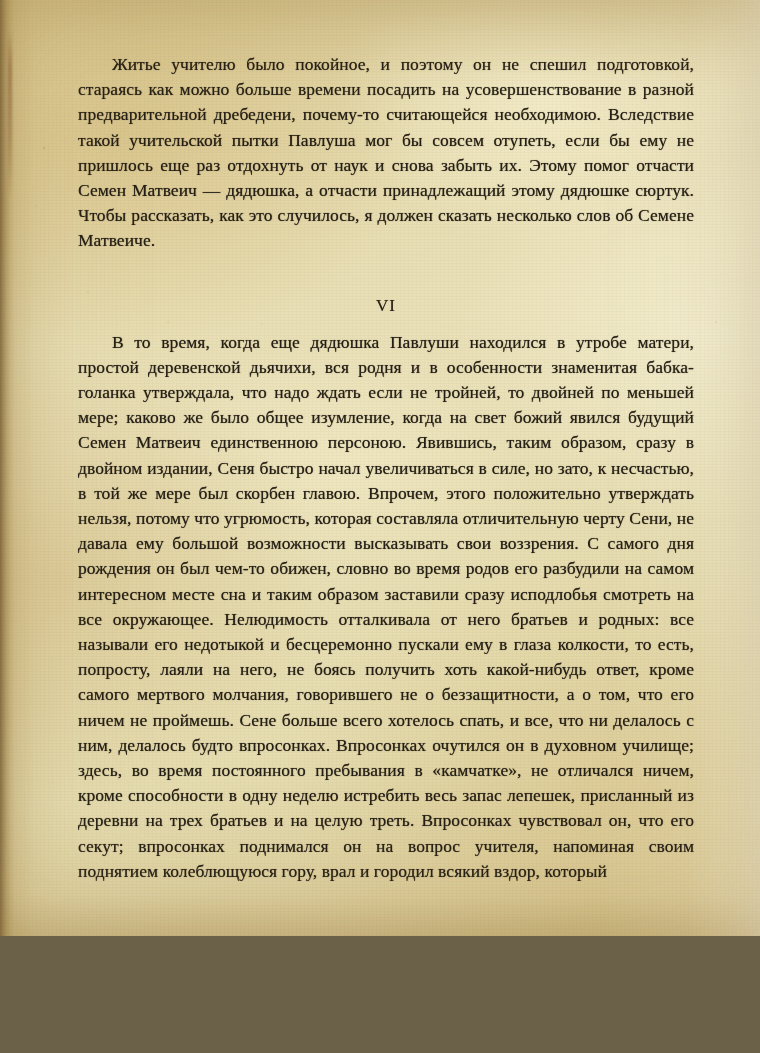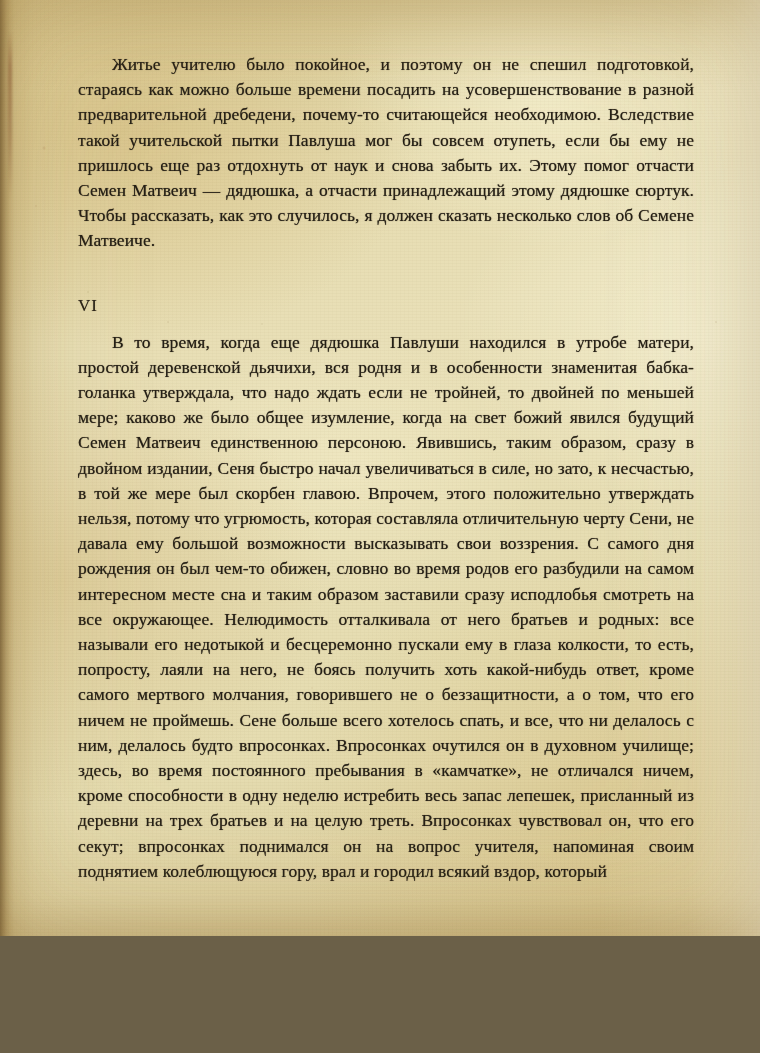--- a/index.html
+++ b/index.html
@@ -123,20 +123,21 @@
     letter-spacing: 0.1px;
     color: #241f16;
     text-shadow:
       0 0 0.7px rgba(40,32,20,0.55),
       0.4px 0.3px 0.9px rgba(60,48,28,0.30);
   }
   p.para .indent { display: inline-block; width: 34px; }
 
   .section-number {
     margin: 0;
+    text-align: center;
     font-size: 17px;
     line-height: 20px;
     letter-spacing: 1px;
     color: #2a2318;
     text-shadow: 0 0 0.7px rgba(40,32,20,0.5);
   }
 
   #gap-one { height: 42px; }
   #gap-two { height: 14px; }
 

